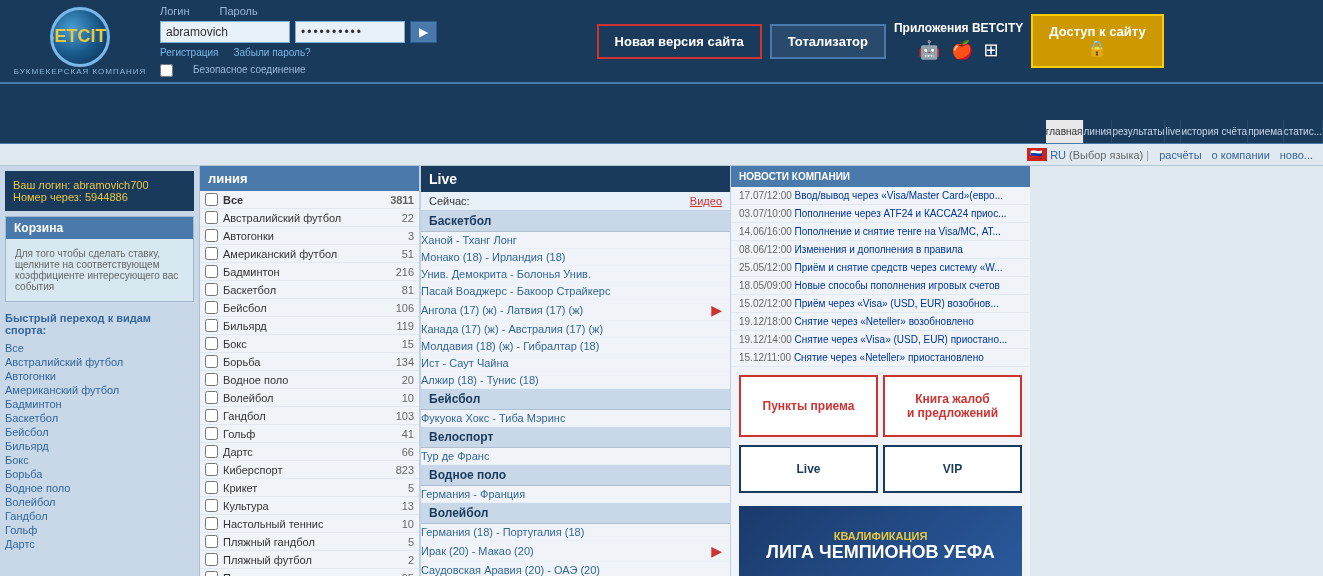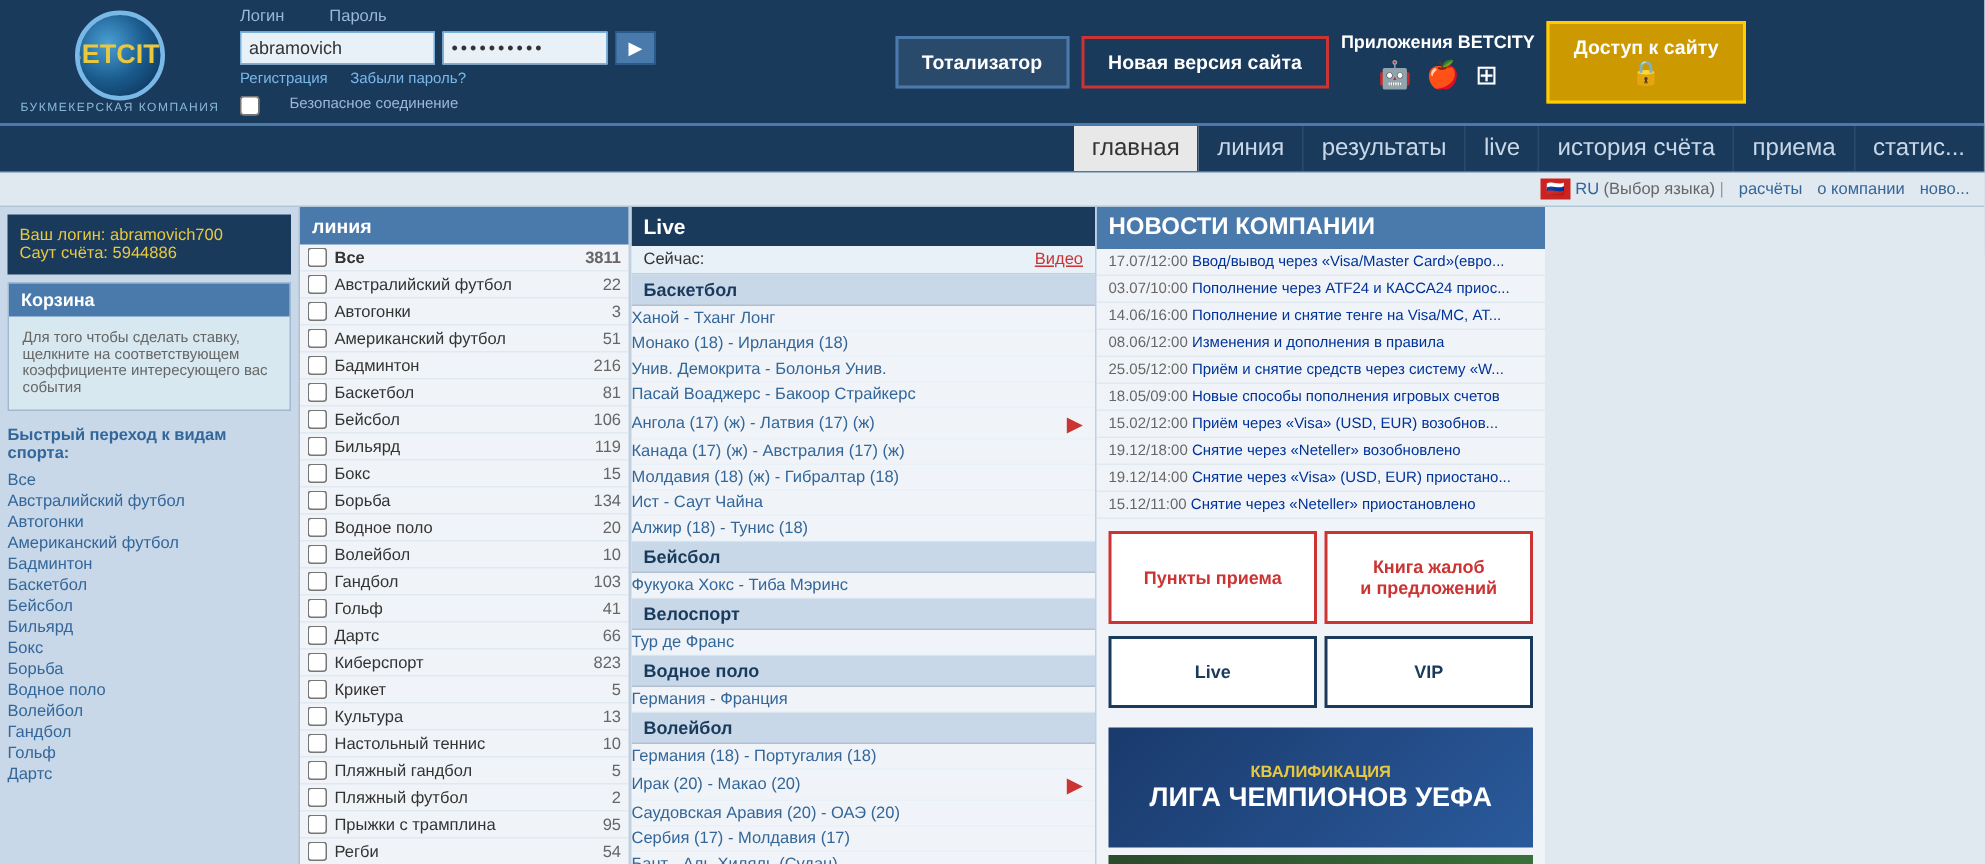--- a/index.html
+++ b/index.html
@@ -15,21 +15,21 @@
     .login-link { color: #7ab8e8; font-size: 10px; text-decoration: none; }
     .checkbox-row { display: flex; align-items: flex-start; gap: 20px; color: #9ab8d8; font-size: 10px; margin-top: 2px; }
     .nav-buttons { display: flex; gap: 8px; flex: 1; justify-content: center; align-items: center; }
     .nav-btn { padding: 8px 16px; font-size: 13px; font-weight: bold; cursor: pointer; border: 2px solid; }
     .nav-btn-red { background: #1a3a5c; border-color: #cc3333; color: white; }
     .nav-btn-gray { background: #2a4a6c; border-color: #4a7aac; color: white; }
     .nav-btn-yellow { background: #cc9900; border-color: #ffcc00; color: white; }
     
     
     .top-nav { background: #1a3a5c; display: flex; justify-content: flex-end; align-items: center; padding: 0; border-bottom: 1px solid #4a7aac; }
-    .top-nav-item { color: #c8d8e8; padding: 6px 12px; cursor: pointer; font-size: 16px; border-right: 1px solid #2a4a6c; }
+    .top-nav-item { color: #c8d8e8; padding: 6px 0; cursor: pointer; font-size: 10px; border-right: 1px solid #2a4a6c; margin-top: 36px; }
     .top-nav-item.active { background: #e8e8e8; color: #333; }
     
     
     .second-nav { background: #e0e8f0; display: flex; justify-content: flex-end; align-items: center; padding: 4px 10px; border-bottom: 1px solid #b0c8d8; gap: 10px; }
     .second-nav-link { color: #336699; font-size: 11px; cursor: pointer; }
     
     
     .main-content { display: flex; background: #e0e8f0; min-height: 460px; }
     
     
@@ -56,21 +56,21 @@
     .live-now { display: flex; align-items: center; gap: 5px; padding: 3px 8px; background: #e8f0f8; border-bottom: 1px solid #c0d0e0; font-size: 11px; }
     .live-now-label { color: #333; font-weight: normal; }
     .video-link { color: #cc3333; font-size: 11px; cursor: pointer; text-decoration: underline; }
     .live-sport-title { background: #c8d8e8; padding: 3px 8px; font-weight: bold; font-size: 12px; color: #1a3a5c; border-bottom: 1px solid #b0c0d0; }
     .live-match { padding: 2px 8px 2px 0; font-size: 11px; color: #333; display: flex; align-items: center; justify-content: space-between; border-bottom: 1px solid #e8f0f8; cursor: pointer; }
     .live-match-name { flex: 1; color: #336699; }
     .youtube-icon { color: #cc3333; font-size: 14px; }
     
     
     .news-section { width: 300px; min-width: 300px; background: #f0f4f8; border-left: 1px solid #c0d0e0; overflow-y: auto; }
-    .news-header { background: #4a7aac; color: white; padding: 5px 8px; font-weight: bold; font-size: 16px; }
+    .news-header { background: #4a7aac; color: white; padding: 5px 8px; font-weight: bold; font-size: 10px; }
     .news-item { padding: 3px 8px; font-size: 10px; color: #003399; border-bottom: 1px solid #e0e8f0; cursor: pointer; }
     .news-item span { color: #666; }
     .service-btn { flex: 1; min-width: 120px; padding: 15px 8px; text-align: center; border: 2px solid #cc3333; color: #cc3333; font-weight: bold; font-size: 12px; cursor: pointer; background: white; }
     .service-btn-blue { border-color: #1a3a5c; color: #1a3a5c; }
     .promo-banner { height: 80px; background: linear-gradient(135deg, #1a3a6c, #2a5a9c); display: flex; align-items: center; justify-content: center; flex-direction: column; margin: 5px 8px; cursor: pointer; }
     .promo-banner-text { color: #e8c840; font-size: 11px; font-weight: bold; text-align: center; }
     .promo-banner-title { color: white; font-size: 18px; font-weight: bold; text-align: center; }
     .promo-banner2 { height: 60px; background: linear-gradient(135deg, #2a4a2c, #3a7a3c); display: flex; align-items: center; justify-content: center; margin: 5px 8px; cursor: pointer; }
   </style>
 </head>
@@ -98,22 +98,22 @@
       <a class="login-link">Регистрация</a>
       <a class="login-link">Забыли пароль?</a>
     </div>
     <div class="checkbox-row">
       <input type="checkbox" style="">
       <span>Безопасное соединение</span>
     </div>
   </div>
 
   <div class="nav-buttons">
+    <button class="nav-btn nav-btn-red">Новая версия сайта</button>
     <button class="nav-btn nav-btn-gray">Тотализатор</button>
-    <button class="nav-btn nav-btn-red">Новая версия сайта</button>
     <div style="display:flex;flex-direction:column;align-items:center;">
       <span style="color:white;font-size:12px;font-weight:bold;">Приложения BETCITY</span>
       <div style="display:flex;gap:10px;margin-top:4px;">
         <span style="color:white;font-size:18px;">🤖</span>
         <span style="color:white;font-size:18px;">🍎</span>
         <span style="color:white;font-size:18px;">⊞</span>
       </div>
     </div>
     <button class="nav-btn nav-btn-yellow" style="display:flex;flex-direction:column;align-items:center;">
       <span>Доступ к сайту</span>
@@ -142,21 +142,21 @@
   <a class="second-nav-link">расчёты</a>
   <a class="second-nav-link">о компании</a>
   <a class="second-nav-link">ново...</a>
 </div>
 
 <div class="main-content">
 
   <div class="left-sidebar">
     <div class="user-info">
       <div><span>Ваш логин:</span> <span>abramovich700</span></div>
-      <div><span>Саут счёта:</span> <span>5944886</span></div>
+      <div><span>Номер через:</span> <span>5944886</span></div>
     </div>
     <div class="basket-box">
       <div class="basket-title">Корзина</div>
       <div class="basket-content">Для того чтобы сделать ставку, щелкните на соответствующем коэффициенте интересующего вас события</div>
     </div>
     <div class="quick-nav">
       <div class="quick-nav-title">Быстрый переход к видам спорта:</div>
       <a>Все</a>
       <a>Австралийский футбол</a>
       <a>Автогонки</a>

